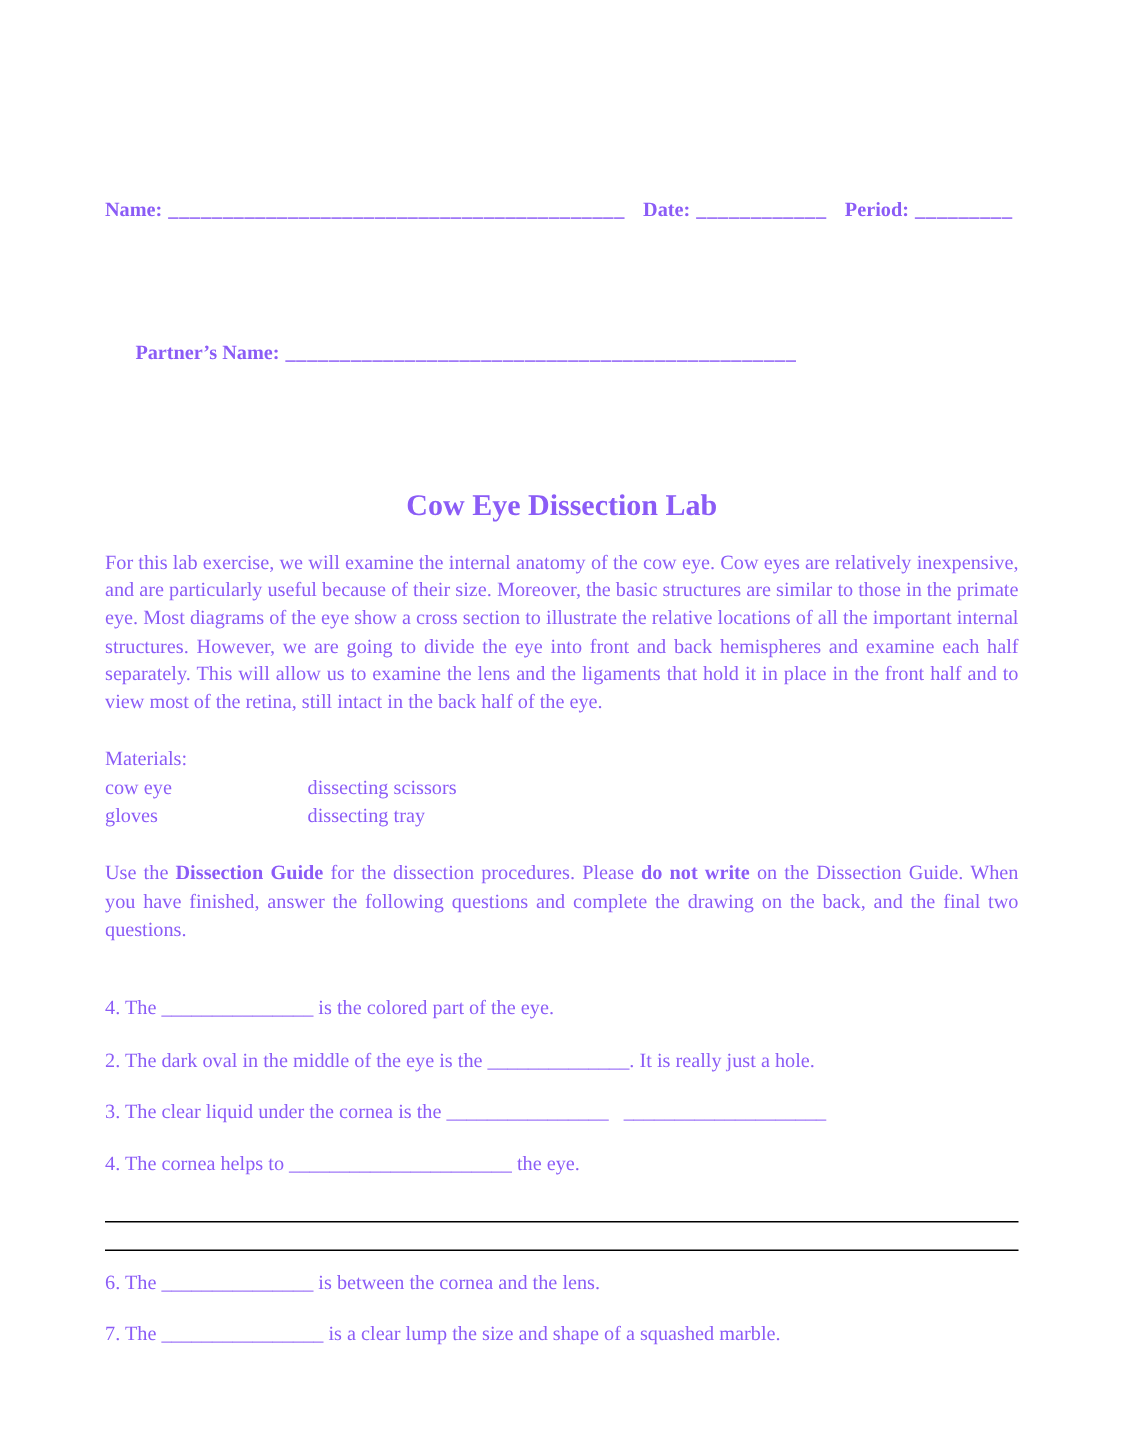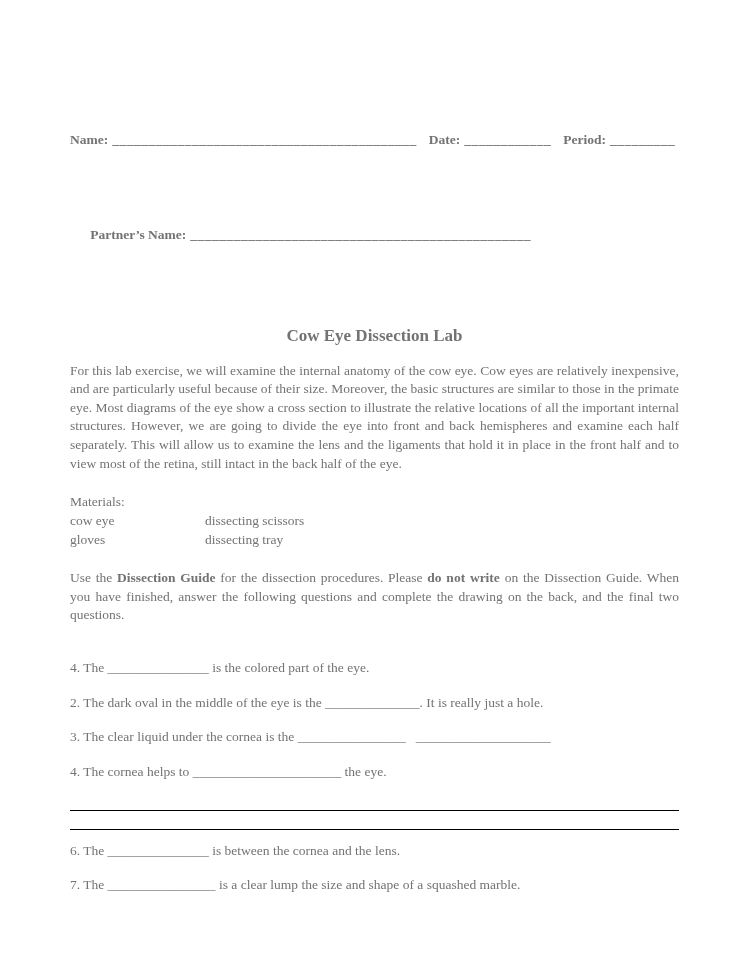--- a/index.html
+++ b/index.html
@@ -4,34 +4,34 @@
 <style>
   html, body { margin: 0; padding: 0; background: #ffffff; }
   .page {
     width: 749px;
     height: 970px;
     box-sizing: border-box;
     padding: 56px 70px 64px 70px;
     font-family: "Liberation Serif", serif;
     font-size: 13.5px;
     line-height: 1.38;
-    color: #737373;
+    color: #8b5cf6;
     background: #ffffff;
     overflow: hidden;
   }
   .bold { font-weight: bold; }
   .header { font-weight: bold; white-space: pre-wrap; }
   .header-line { margin: 0 0 2px 0; }
   .header-line span { display: inline; }
   .lbl { margin-right: 4px; }
   .gap-left { margin-left: 12px; }
   .blank { letter-spacing: 0.5px; }
   h1.title {
     text-align: center;
-    font-size: 17px;
+    font-size: 20px;
     font-weight: bold;
     margin: 22px 0 14px 0;
     font-family: "Liberation Serif", serif;
   }
   p.intro {
     text-align: justify;
     margin: 0 0 20px 0;
   }
   .materials { margin: 0 0 20px 0; }
   .materials-heading { font-weight: normal; }

